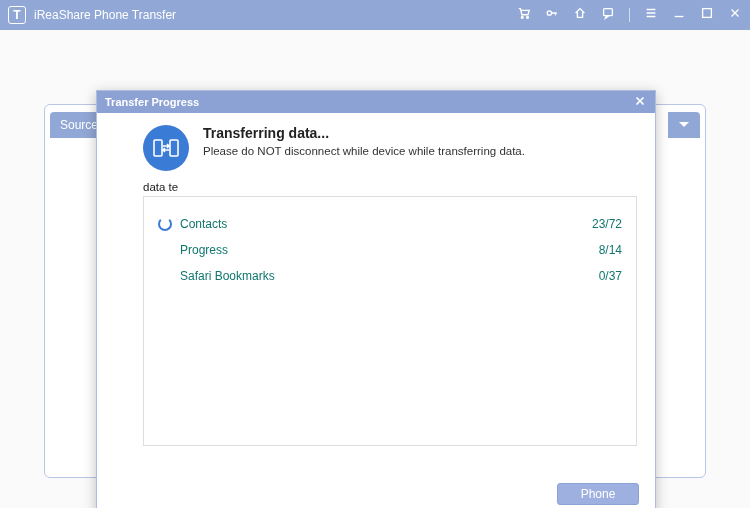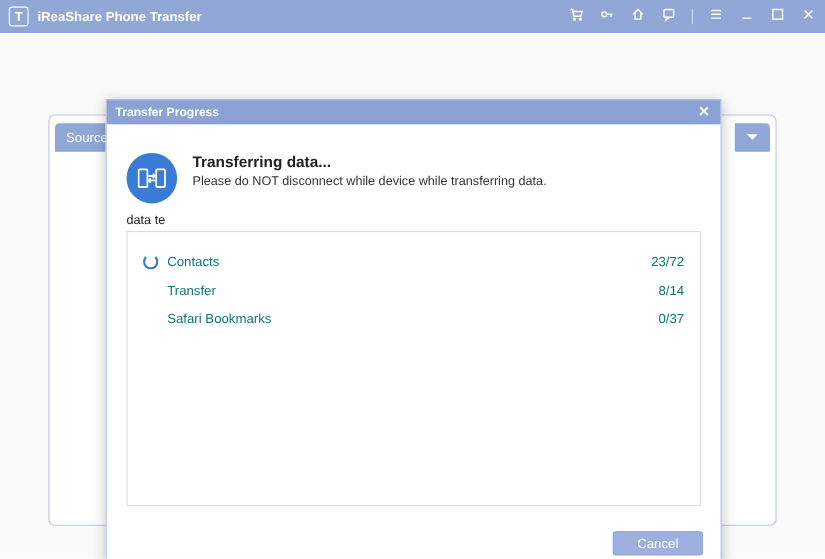--- a/index.html
+++ b/index.html
@@ -14,21 +14,21 @@
     color: #fff;
   }
   .titlebar .logo {
     width: 18px; height: 18px;
     border: 1.5px solid #fff;
     border-radius: 3px;
     display: flex; align-items: center; justify-content: center;
     font-size: 12px; font-weight: bold;
     margin-right: 8px;
   }
-  .titlebar .title { font-size: 12px; font-weight: bold; flex: 1; }
+  .titlebar .title { font-size: 12px; font-weight: normal; flex: 1; }
   .titlebar .win-icons { display: flex; gap: 14px; align-items: center; }
   .titlebar .win-icons svg { width: 14px; height: 14px; stroke: #fff; fill: none; stroke-width: 1.5; }
   .titlebar .divider { width: 1px; height: 14px; background: rgba(255,255,255,0.6); }
 
   .main-area {
     position: relative;
     width: 100%;
     height: 478px;
     padding: 38px 25px 25px;
     background: #fafafa;
@@ -74,21 +74,21 @@
     color: #fff;
     font-size: 11px;
     font-weight: bold;
     display: flex; align-items: center;
     padding: 0 8px;
   }
   .dialog-titlebar .spacer { flex: 1; }
   .dialog-titlebar .close { cursor: pointer; }
   .dialog-titlebar .close svg { width: 14px; height: 14px; stroke: #fff; stroke-width: 2; }
 
-  .dialog-body { padding: 26px 18px 0; }
+  .dialog-body { padding: 12px 18px 0; margin-left: 28px; }
   .header-row { display: flex; gap: 14px; align-items: flex-start; }
   .app-icon {
     width: 46px; height: 46px; border-radius: 50%;
     background: #3a7bd5;
     display: flex; align-items: center; justify-content: center;
     flex-shrink: 0;
   }
   .app-icon svg { width: 26px; height: 20px; fill: #fff; }
   .header-text h2 { font-size: 14px; font-weight: bold; color: #222; margin-bottom: 4px; }
   .header-text p { font-size: 11.5px; color: #333; }
@@ -226,30 +226,30 @@
       <div class="subtitle">data te</div>
 
       <div class="items-box" id="items-box">
           <div class="item-row">
             <div class="spin"></div>
             <div class="label">Contacts</div>
             <div class="count">23/72</div>
           </div>
           <div class="item-row">
             <div class="noicon"></div>
-            <div class="label">Transfer</div>
+            <div class="label">Progress</div>
             <div class="count">8/14</div>
           </div>
           <div class="item-row">
             <div class="noicon"></div>
             <div class="label">Safari Bookmarks</div>
             <div class="count">0/37</div>
           </div>
         </div>
     </div>
 
     <div class="dialog-footer">
       <div class="cancel-btn">
-        <span>Cancel</span>
+        <span>Phone</span>
       </div>
     </div>
   </div>
 </div>
 
 </body></html>

